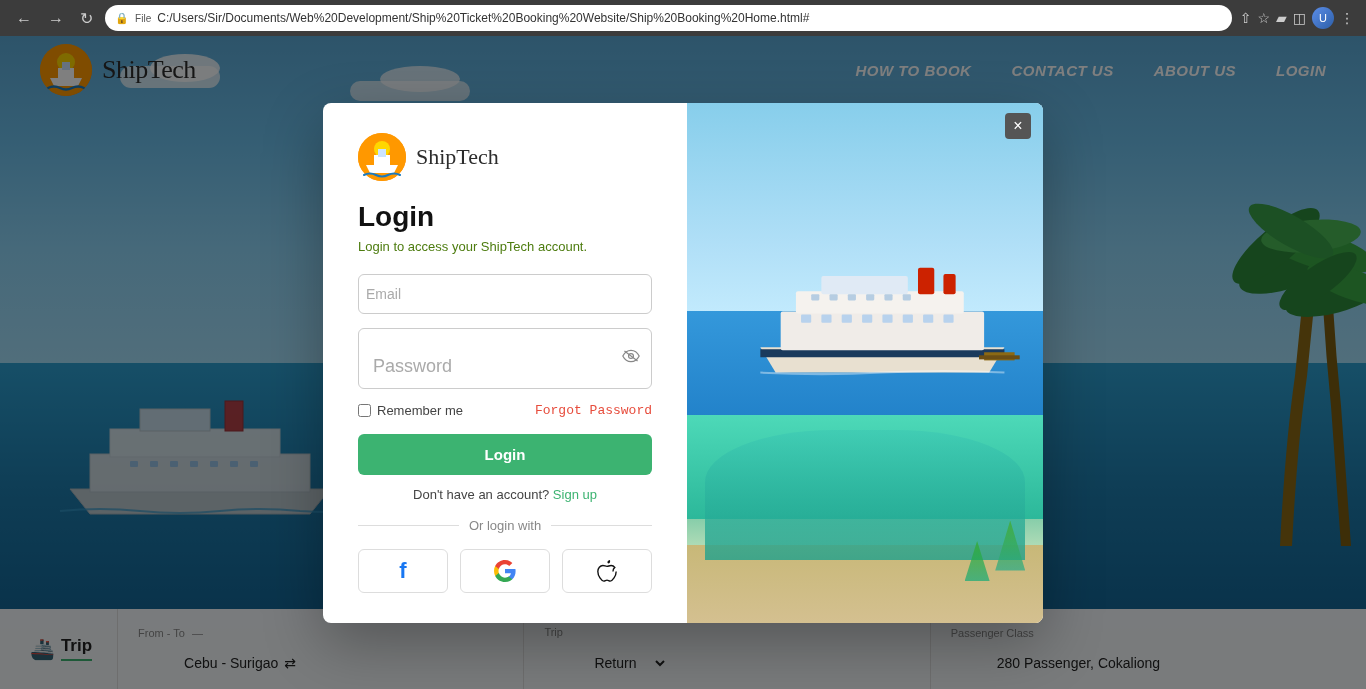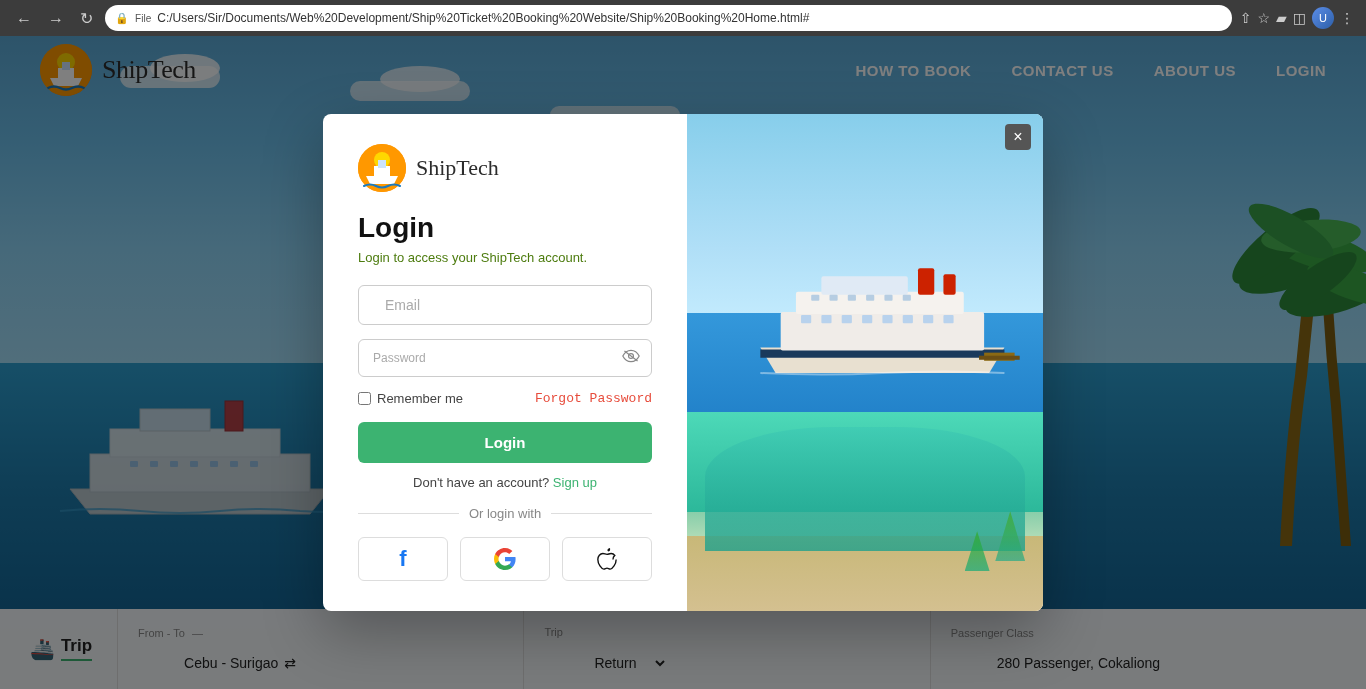--- a/index.html
+++ b/index.html
@@ -128,20 +128,21 @@
       font-weight: 400;
       color: #2c2c2c;
       font-family: 'Segoe UI', cursive;
       letter-spacing: -0.5px;
     }
 
     .nav-links {
       display: flex;
       gap: 40px;
       align-items: center;
+      font-style: italic;
     }
 
     .nav-link {
       color: #fff;
       text-decoration: none;
       font-size: 15px;
       font-weight: 600;
       letter-spacing: 0.5px;
       cursor: pointer;
     }
@@ -254,42 +255,42 @@
     }
 
     .modal-subtitle {
       font-size: 13px;
       color: #4d7c0f;
       margin-bottom: 20px;
     }
 
     .form-input {
       width: 100%;
-      padding: 11px 26px;
+      padding: 11px 7px;
       border: 1px solid #ccc;
       border-radius: 6px;
       font-size: 14px;
       color: #333;
       margin-bottom: 14px;
       outline: none;
     }
 
     .form-input::placeholder { color: #aaa; }
 
     .password-wrapper {
       position: relative;
       margin-bottom: 14px;
     }
 
     .password-wrapper input {
       width: 100%;
-      padding: 11px 40px 11px 14px;
+      padding: 27px 40px 11px 14px;
       border: 1px solid #ccc;
       border-radius: 6px;
-      font-size: 12px;
+      font-size: 18px;
       color: #333;
       outline: none;
       margin-bottom: 0;
     }
 
     .password-wrapper input::placeholder { color: #aaa; }
 
     .eye-icon {
       position: absolute;
       right: 12px;

